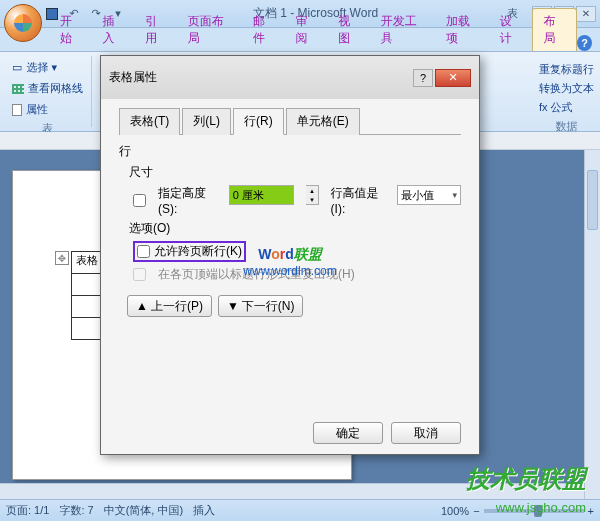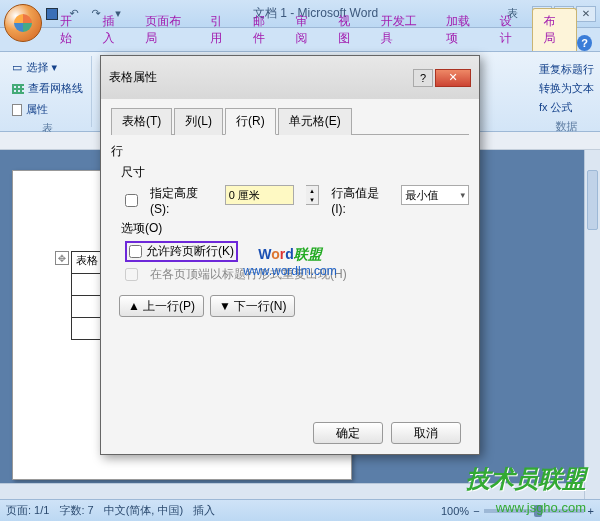--- a/index.html
+++ b/index.html
@@ -53,28 +53,28 @@
 .zoom-slider { width: 100px; height: 4px; background: #9db8d6; position: relative; }
 .zoom-slider::after { content: ""; position: absolute; left: 50%; top: -4px; width: 8px; height: 12px; background: #6a8bb0; border-radius: 2px; }
 
 
 .dialog { position: absolute; top: 55px; left: 100px; width: 380px; height: 400px; background: #f4f4f4; border: 1px solid #666; box-shadow: 3px 3px 10px rgba(0,0,0,.4); z-index: 20; }
 .dlg-title { height: 43px; background: linear-gradient(#e8e8e8, #d8d8d8); display: flex; align-items: center; padding: 0 8px; font-size: 12px; }
 .dlg-title .spacer { flex: 1; }
 .dlg-help { width: 20px; height: 18px; background: #e0e0e0; border: 1px solid #aaa; font-size: 11px; display: flex; align-items: center; justify-content: center; margin-right: 2px; }
 .dlg-close { width: 36px; height: 18px; background: linear-gradient(#e86, #c43); border: 1px solid #a32; color: #fff; font-size: 11px; display: flex; align-items: center; justify-content: center; }
 
-.dlg-body { padding: 8px 10px; }
+.dlg-body { padding: 8px 18px; }
 .dlg-tabs { display: flex; border-bottom: 1px solid #aaa; margin-bottom: 8px; }
 .dlg-tab { padding: 4px 10px; border: 1px solid #aaa; border-bottom: none; background: #ebebeb; margin-right: 2px; font-size: 12px; position: relative; top: 1px; cursor: pointer; }
 .dlg-tab.active { background: #f4f4f4; border-bottom: 1px solid #f4f4f4; }
 
 .section-title { font-size: 12px; margin: 4px 0; }
 .section-line { display: flex; gap: 12px; margin: 4px 0 4px 14px; font-size: 12px; }
-.num-input { width: 74px; height: 20px; border: 1px solid #aaa; background: #fef9c3; font-size: 11px; padding: 0 3px; display: inline-flex; align-items: center; }
+.num-input { width: 74px; height: 20px; border: 1px solid #aaa; background: #84cc16; font-size: 11px; padding: 0 3px; display: inline-flex; align-items: center; }
 .spinner { width: 14px; height: 20px; display: inline-flex; flex-direction: column; border: 1px solid #aaa; border-left: none; }
 .spinner div { flex: 1; font-size: 7px; display: flex; align-items: center; justify-content: center; background: #eee; }
 .combo { width: 72px; height: 20px; border: 1px solid #aaa; background: #fff; font-size: 11px; padding: 0 3px; display: inline-flex; align-items: center; }
 .combo::after { content: "▾"; margin-left: auto; font-size: 9px; color: #555; }
 
 .highlight-box { border: 2px solid #6d28d9; padding: 0 2px; display: inline-flex; align-items: center; gap: 4px; }
 
 .dlg-nav { display: flex; gap: 6px; margin: 12px 0 6px 8px; }
 .dlg-btn { height: 22px; padding: 0 8px; background: linear-gradient(#fff, #e4e4e4); border: 1px solid #999; border-radius: 3px; font-size: 12px; display: inline-flex; align-items: center; gap: 3px; cursor: pointer; }
 
@@ -119,22 +119,22 @@
       <div class="win-btn">✕</div>
     </div>
   </div>
 </div>
 
 <div class="office-btn"></div>
 
 <div class="ribbon-tabs">
   <div class="rtab">开始</div>
   <div class="rtab">插入</div>
+  <div class="rtab">引用</div>
   <div class="rtab">页面布局</div>
-  <div class="rtab">引用</div>
   <div class="rtab">邮件</div>
   <div class="rtab">审阅</div>
   <div class="rtab">视图</div>
   <div class="rtab">开发工具</div>
   <div class="rtab">加载项</div>
   <div class="rtab">设计</div>
   <div class="rtab active">布局</div>
   <div class="help-icon">?</div>
 </div>
 

